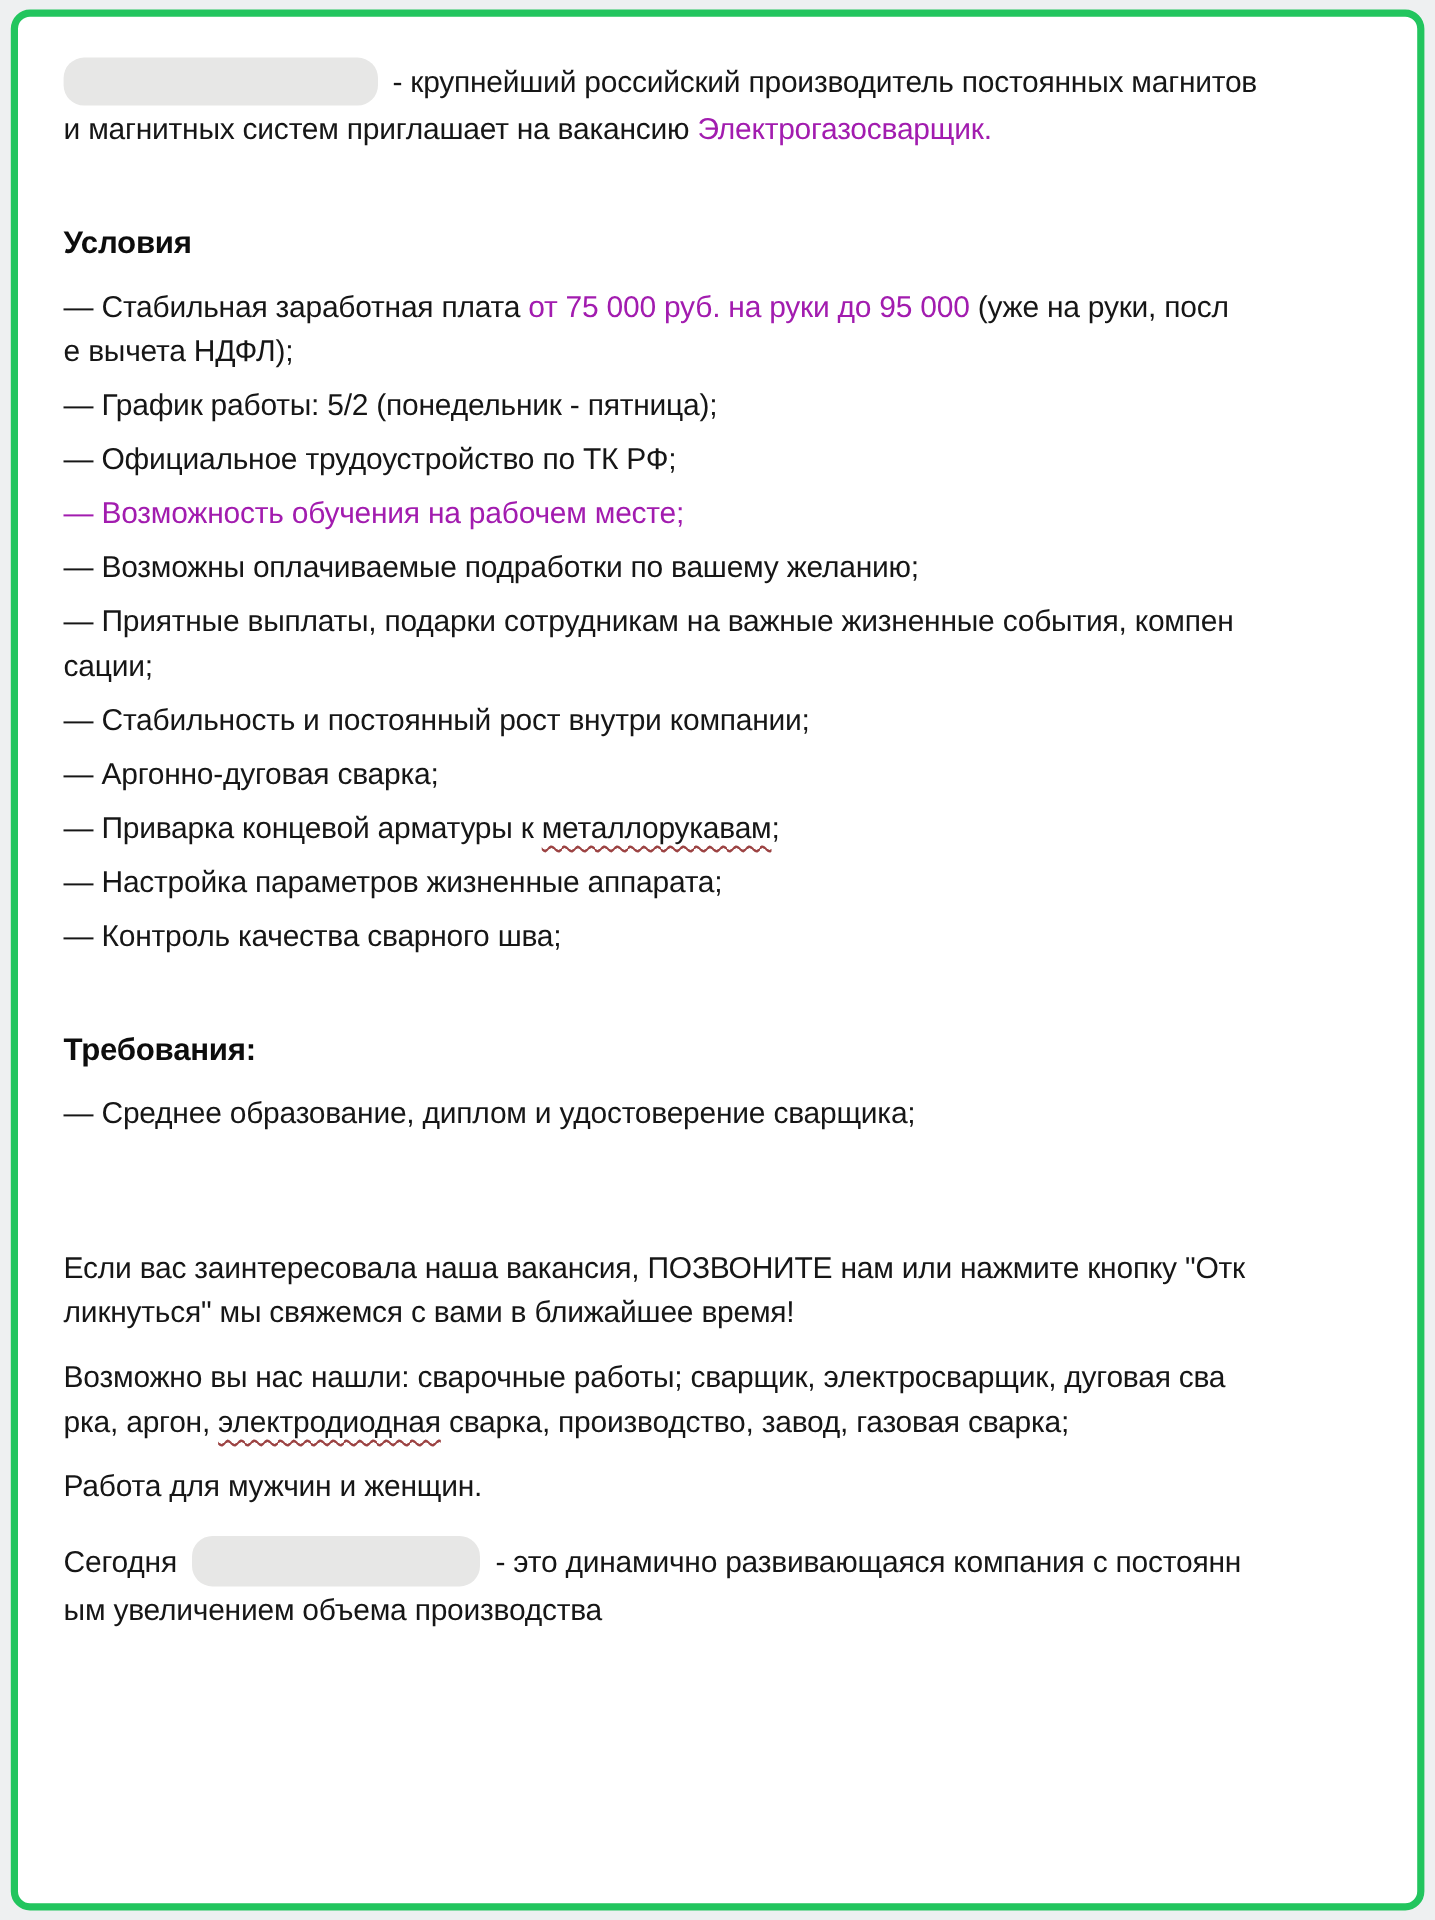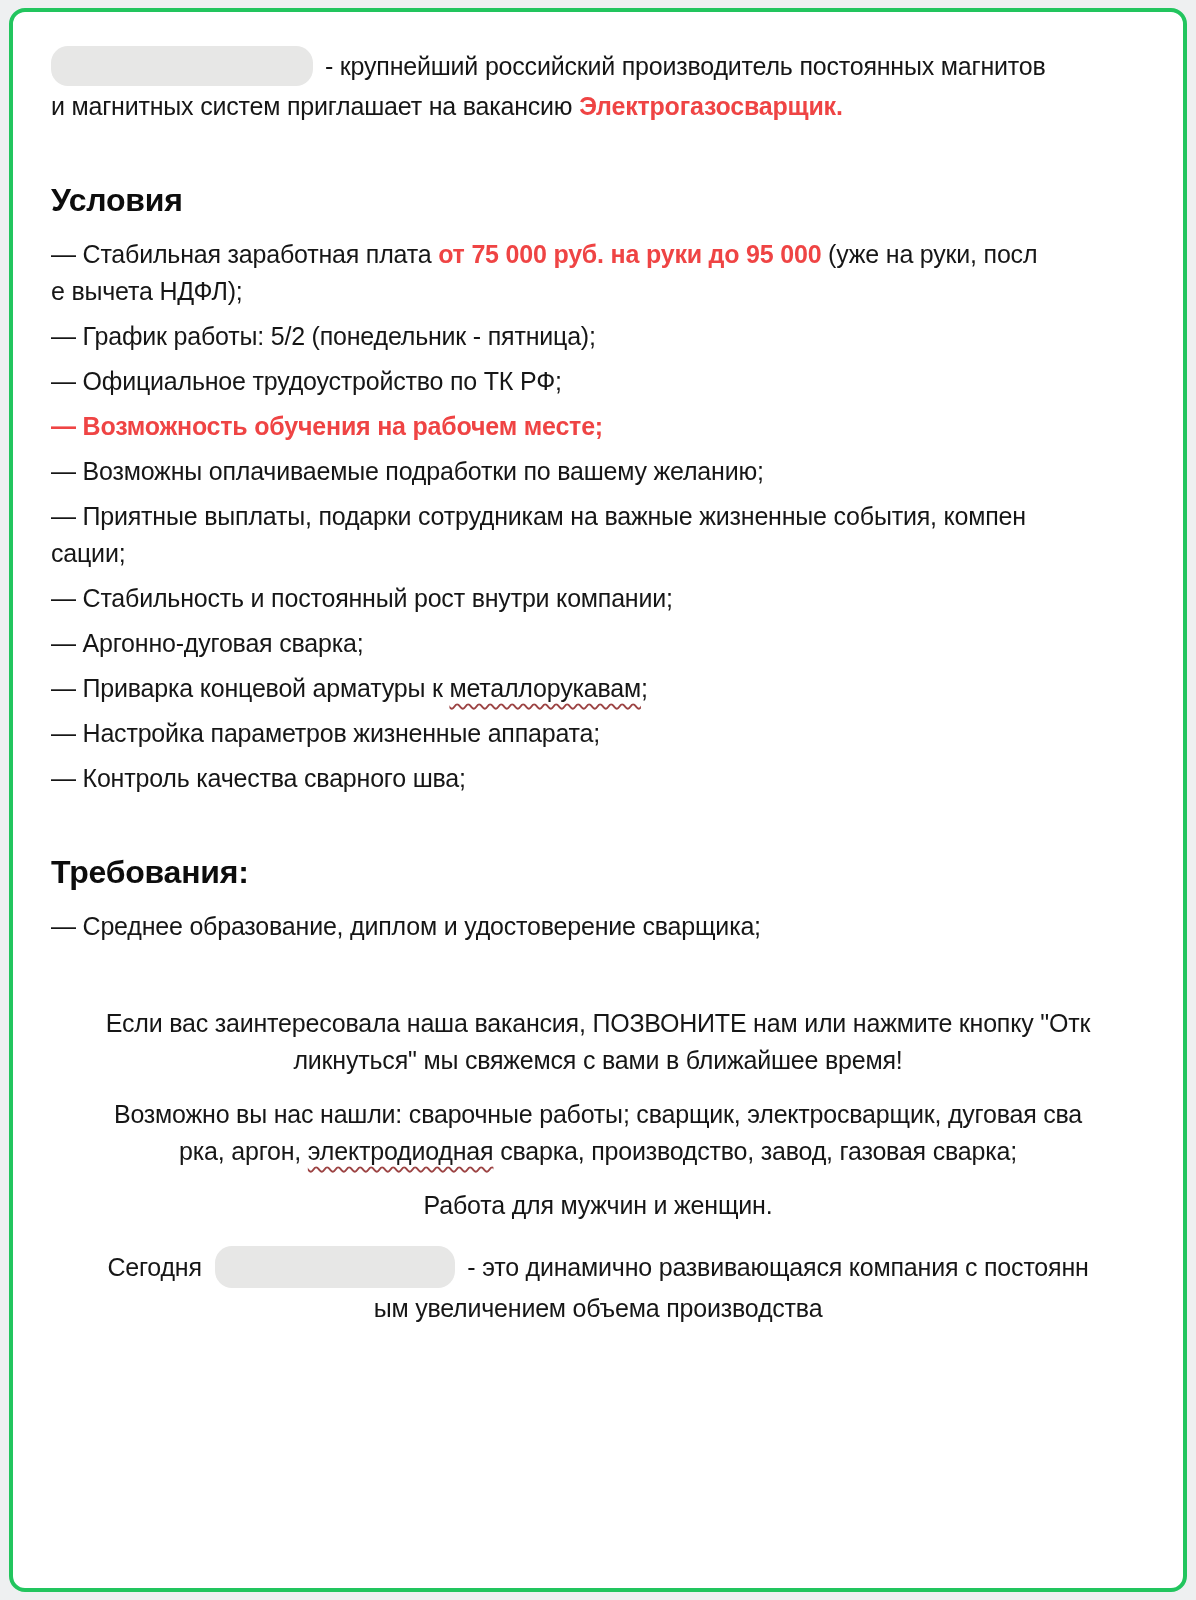--- a/index.html
+++ b/index.html
@@ -10,38 +10,38 @@
     height: 1600px;
     overflow: hidden;
     font-family: "Liberation Sans", sans-serif;
   }
   .card {
     box-sizing: border-box;
     width: 1178px;
     height: 1584px;
     margin: 8px auto 0 auto;
     background: #ffffff;
-    border: 4px solid #22c55e;
+    border: 6px solid #22c55e;
     border-radius: 16px;
     padding: 26px 38px 30px 38px;
     color: #161616;
   }
   .para {
     font-size: 25px;
     line-height: 37px;
     letter-spacing: -0.2px;
     margin: 0 0 8px 0;
     white-space: pre-line;
     word-break: break-all;
     color: #161616;
   }
   .intro { margin: 10px 0 0 0; }
-  b, .bold { font-weight: 700; color: #ef4444; }
+  b, .bold { font-weight: 400; color: #a21caf; }
   h2.heading {
-    font-size: 32px;
+    font-size: 26px;
     line-height: 37px;
     letter-spacing: -0.2px;
     font-weight: 700;
     color: #0d0d0d;
     margin: 57px 0 17px 0;
   }
   .redact {
     display: inline-block;
     background: #e7e7e6;
     border-radius: 17px;
@@ -51,21 +51,21 @@
   }
   .redact-top { width: 262px; height: 40px; margin-right: 12px; }
   .redact-bottom { width: 240px; height: 42px; margin: 0 6px; }
   .misspelled {
     text-decoration-line: underline;
     text-decoration-style: wavy;
     text-decoration-color: #9c4343;
     text-decoration-thickness: 2px;
     text-underline-offset: 6px;
   }
-  .footer-block { margin-top: 60px; text-align: center; }
+  .footer-block { margin-top: 92px; }
   .footer-block .para { margin-bottom: 17px; }
   .today-para { margin-top: 24px; }
 </style>
 </head>
 <body>
 
 <div class="card">
 
   <p class="para intro"><span class="redact redact-top"></span><span>- крупнейший российский производитель постоянных магнитов
 и магнитных систем приглашает на вакансию </span><b>Электрогазосварщик.</b></p>

